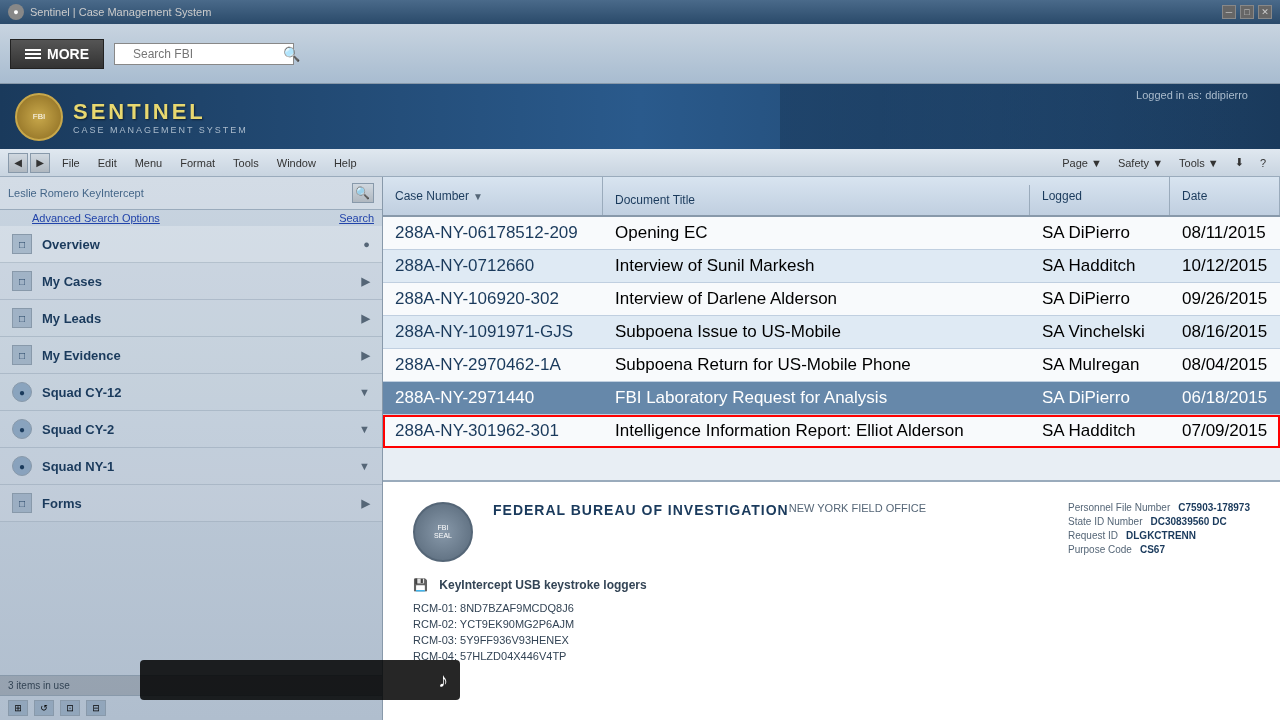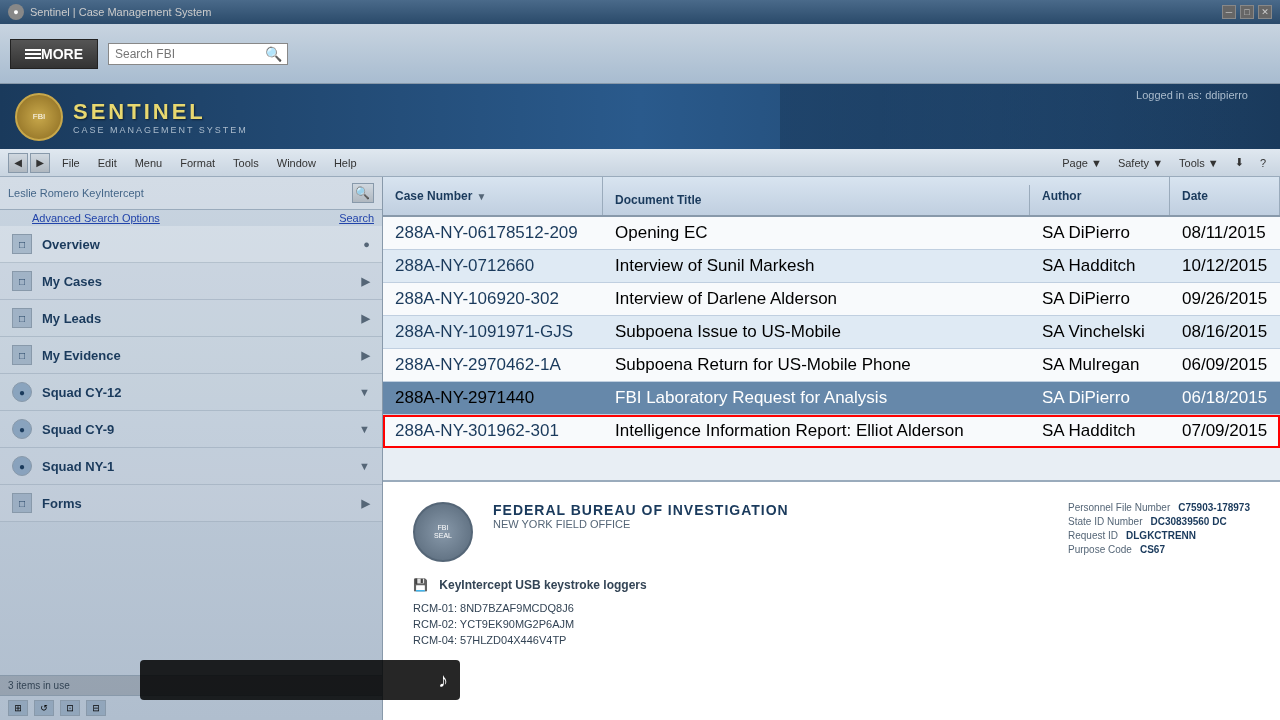--- a/index.html
+++ b/index.html
@@ -63,33 +63,33 @@
       gap: 10px;
     }
     .more-btn {
       background: linear-gradient(to bottom, #555, #333);
       color: white;
       border: 1px solid #222;
       padding: 6px 14px;
       font-size: 14px;
       font-weight: bold;
       cursor: pointer;
-      display: flex; align-items: center; 
+      display: flex; align-items: center; gap: 6px;
     }
     .menu-icon {
       display: flex; flex-direction: column; gap: 2px;
     }
     .menu-icon span {
       display: block; width: 16px; height: 2px; background: white;
     }
     .search-box {
       display: flex; align-items: center;
       background: white;
       border: 1px solid #888;
-      padding: 2px 6px;
+      padding: 2px 18px;
       width: 180px;
     }
     .search-box input {
       border: none; outline: none; font-size: 12px; width: 150px;
       color: #333;
     }
     .search-icon { color: #666; font-size: 14px; cursor: pointer; }
 
     
     .sentinel-banner {
@@ -258,21 +258,21 @@
     .table-header {
       display: flex;
       align-items: stretch;
       background: linear-gradient(to bottom, #d8e4f0, #c0cfe0);
       border-bottom: 2px solid #8899aa;
       min-height: 36px;
     }
     .col-header {
       padding: 8px 12px;
       border-right: 1px solid #9aabbc;
-      font-weight: bold;
+      font-weight: normal;
       font-size: 12px;
       color: #1a3a5c;
       display: flex; align-items: center; gap: 4px;
     }
     .col-number { width: 220px; }
     .col-title { flex: 1; margin-top: 8px; }
     .col-author { width: 140px; }
     .col-date { width: 110px; }
     .sort-arrow { font-size: 10px; color: #556677; }
 
@@ -293,21 +293,21 @@
     }
     .table-row.highlighted {
       outline: 2px solid red;
       outline-offset: -2px;
     }
     .cell {
       padding: 6px 12px;
       font-size: 17px;
     }
     .cell-number { width: 220px; color: #1a3a5c; }
-    .table-row.selected .cell-number { color: #000000; }
+    .table-row.selected .cell-number { color: #ffffff; }
     .cell-title { flex: 1; }
     .cell-author { width: 140px; }
     .cell-date { width: 110px; }
 
     
     .doc-preview {
       background: white;
       border-top: 2px solid #9aabbc;
       padding: 20px 30px;
       min-height: 240px;
@@ -321,21 +321,21 @@
     .fbi-seal {
       width: 60px; height: 60px;
       background: radial-gradient(circle, #8899aa, #556677);
       border-radius: 50%;
       border: 2px solid #556677;
       display: flex; align-items: center; justify-content: center;
       color: white; font-size: 8px; text-align: center;
       flex-shrink: 0;
     }
     .doc-org {
-      display: flex; flex-direction: column; justify-content: flex-start;
+      display: flex; flex-direction: row; justify-content: flex-start;
     }
     .doc-org-name {
       font-size: 14px; font-weight: bold; color: #1a3a5c;
       letter-spacing: 1px;
     }
     .doc-org-sub {
       font-size: 11px; color: #556677;
     }
     .doc-fields {
       position: absolute; right: 30px; top: 20px;
@@ -475,21 +475,21 @@
       </div>
 
       <div class="sidebar-item">
         <div class="item-icon" style="border-radius:50%; background:rgba(80,120,160,0.5);">●</div>
         <span>Squad CY-12</span>
         <span class="arrow">▼</span>
       </div>
 
       <div class="sidebar-item">
         <div class="item-icon" style="border-radius:50%; background:rgba(80,120,160,0.5);">●</div>
-        <span>Squad CY-9</span>
+        <span>Squad CY-2</span>
         <span class="arrow">▼</span>
       </div>
 
       <div class="sidebar-item">
         <div class="item-icon" style="border-radius:50%; background:rgba(80,120,160,0.5);">●</div>
         <span>Squad NY-1</span>
         <span class="arrow">▼</span>
       </div>
 
       <div class="sidebar-item">
@@ -515,21 +515,21 @@
 
       <div class="table-header">
         <div class="col-header col-number">
           <span>Case Number</span>
           <span class="sort-arrow">▼</span>
         </div>
         <div class="col-header col-title">
           <span>Document Title</span>
         </div>
         <div class="col-header col-author">
-          <span>Author</span>
+          <span>Logged</span>
         </div>
         <div class="col-header col-date">
           <span>Date</span>
         </div>
       </div>
 
       <div class="table-body">
 
         <div class="table-row">
           <div class="cell cell-number">288A-NY-06178512-209</div>
@@ -556,21 +556,21 @@
           <div class="cell cell-number">288A-NY-1091971-GJS</div>
           <div class="cell cell-title">Subpoena Issue to US-Mobile</div>
           <div class="cell cell-author">SA Vinchelski</div>
           <div class="cell cell-date">08/16/2015</div>
         </div>
 
         <div class="table-row">
           <div class="cell cell-number">288A-NY-2970462-1A</div>
           <div class="cell cell-title">Subpoena Return for US-Mobile Phone</div>
           <div class="cell cell-author">SA Mulregan</div>
-          <div class="cell cell-date">06/09/2015</div>
+          <div class="cell cell-date">08/04/2015</div>
         </div>
 
         <div class="table-row selected">
           <div class="cell cell-number">288A-NY-2971440</div>
           <div class="cell cell-title">FBI Laboratory Request for Analysis</div>
           <div class="cell cell-author">SA DiPierro</div>
           <div class="cell cell-date">06/18/2015</div>
         </div>
 
         <div class="table-row highlighted" style="outline: 2px solid red; outline-offset: -2px;">
@@ -617,20 +617,23 @@
             <span style="margin-right:8px;">💾</span>
             <span>KeyIntercept USB keystroke loggers</span>
           </div>
           <div class="doc-item">
             <span>RCM-01: 8ND7BZAF9MCDQ8J6</span>
           </div>
           <div class="doc-item">
             <span>RCM-02: YCT9EK90MG2P6AJM</span>
           </div>
           <div class="doc-item">
+            <span>RCM-03: 5Y9FF936V93HENEX</span>
+          </div>
+          <div class="doc-item">
             <span>RCM-04: 57HLZD04X446V4TP</span>
           </div>
         </div>
       </div>
 
     </div>
   </div>
 </div>
 
 <div class="music-bar">

